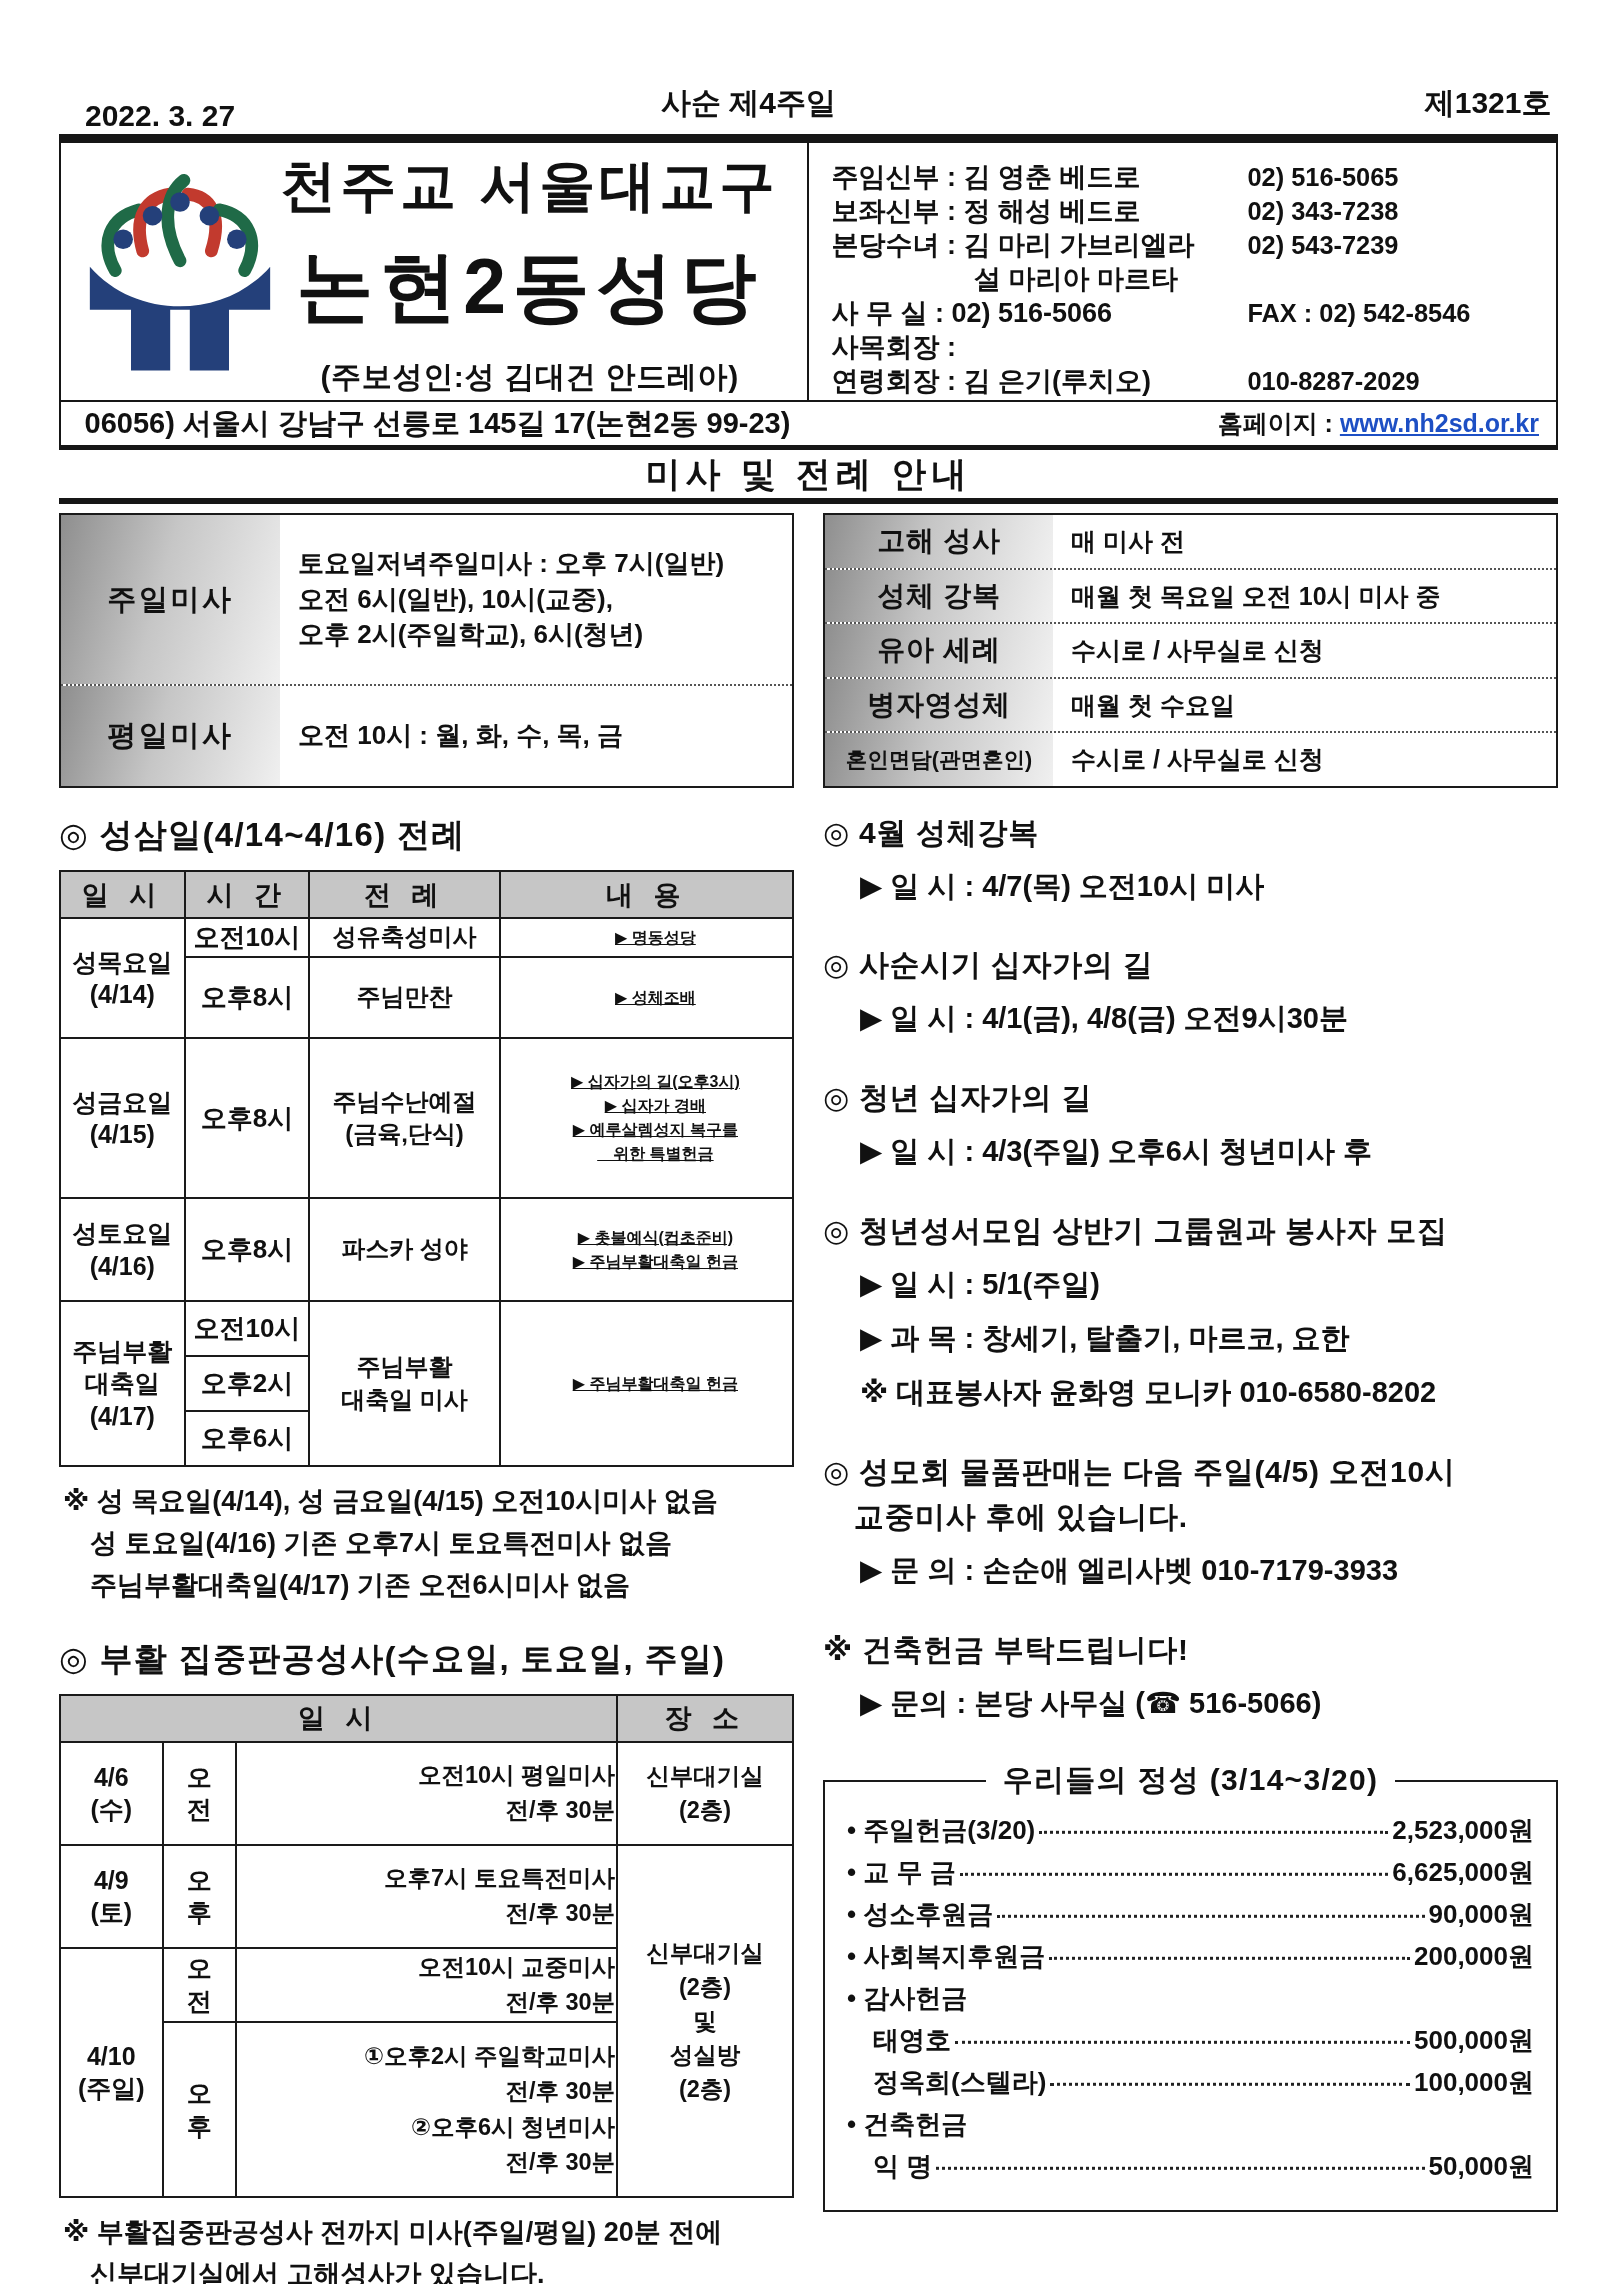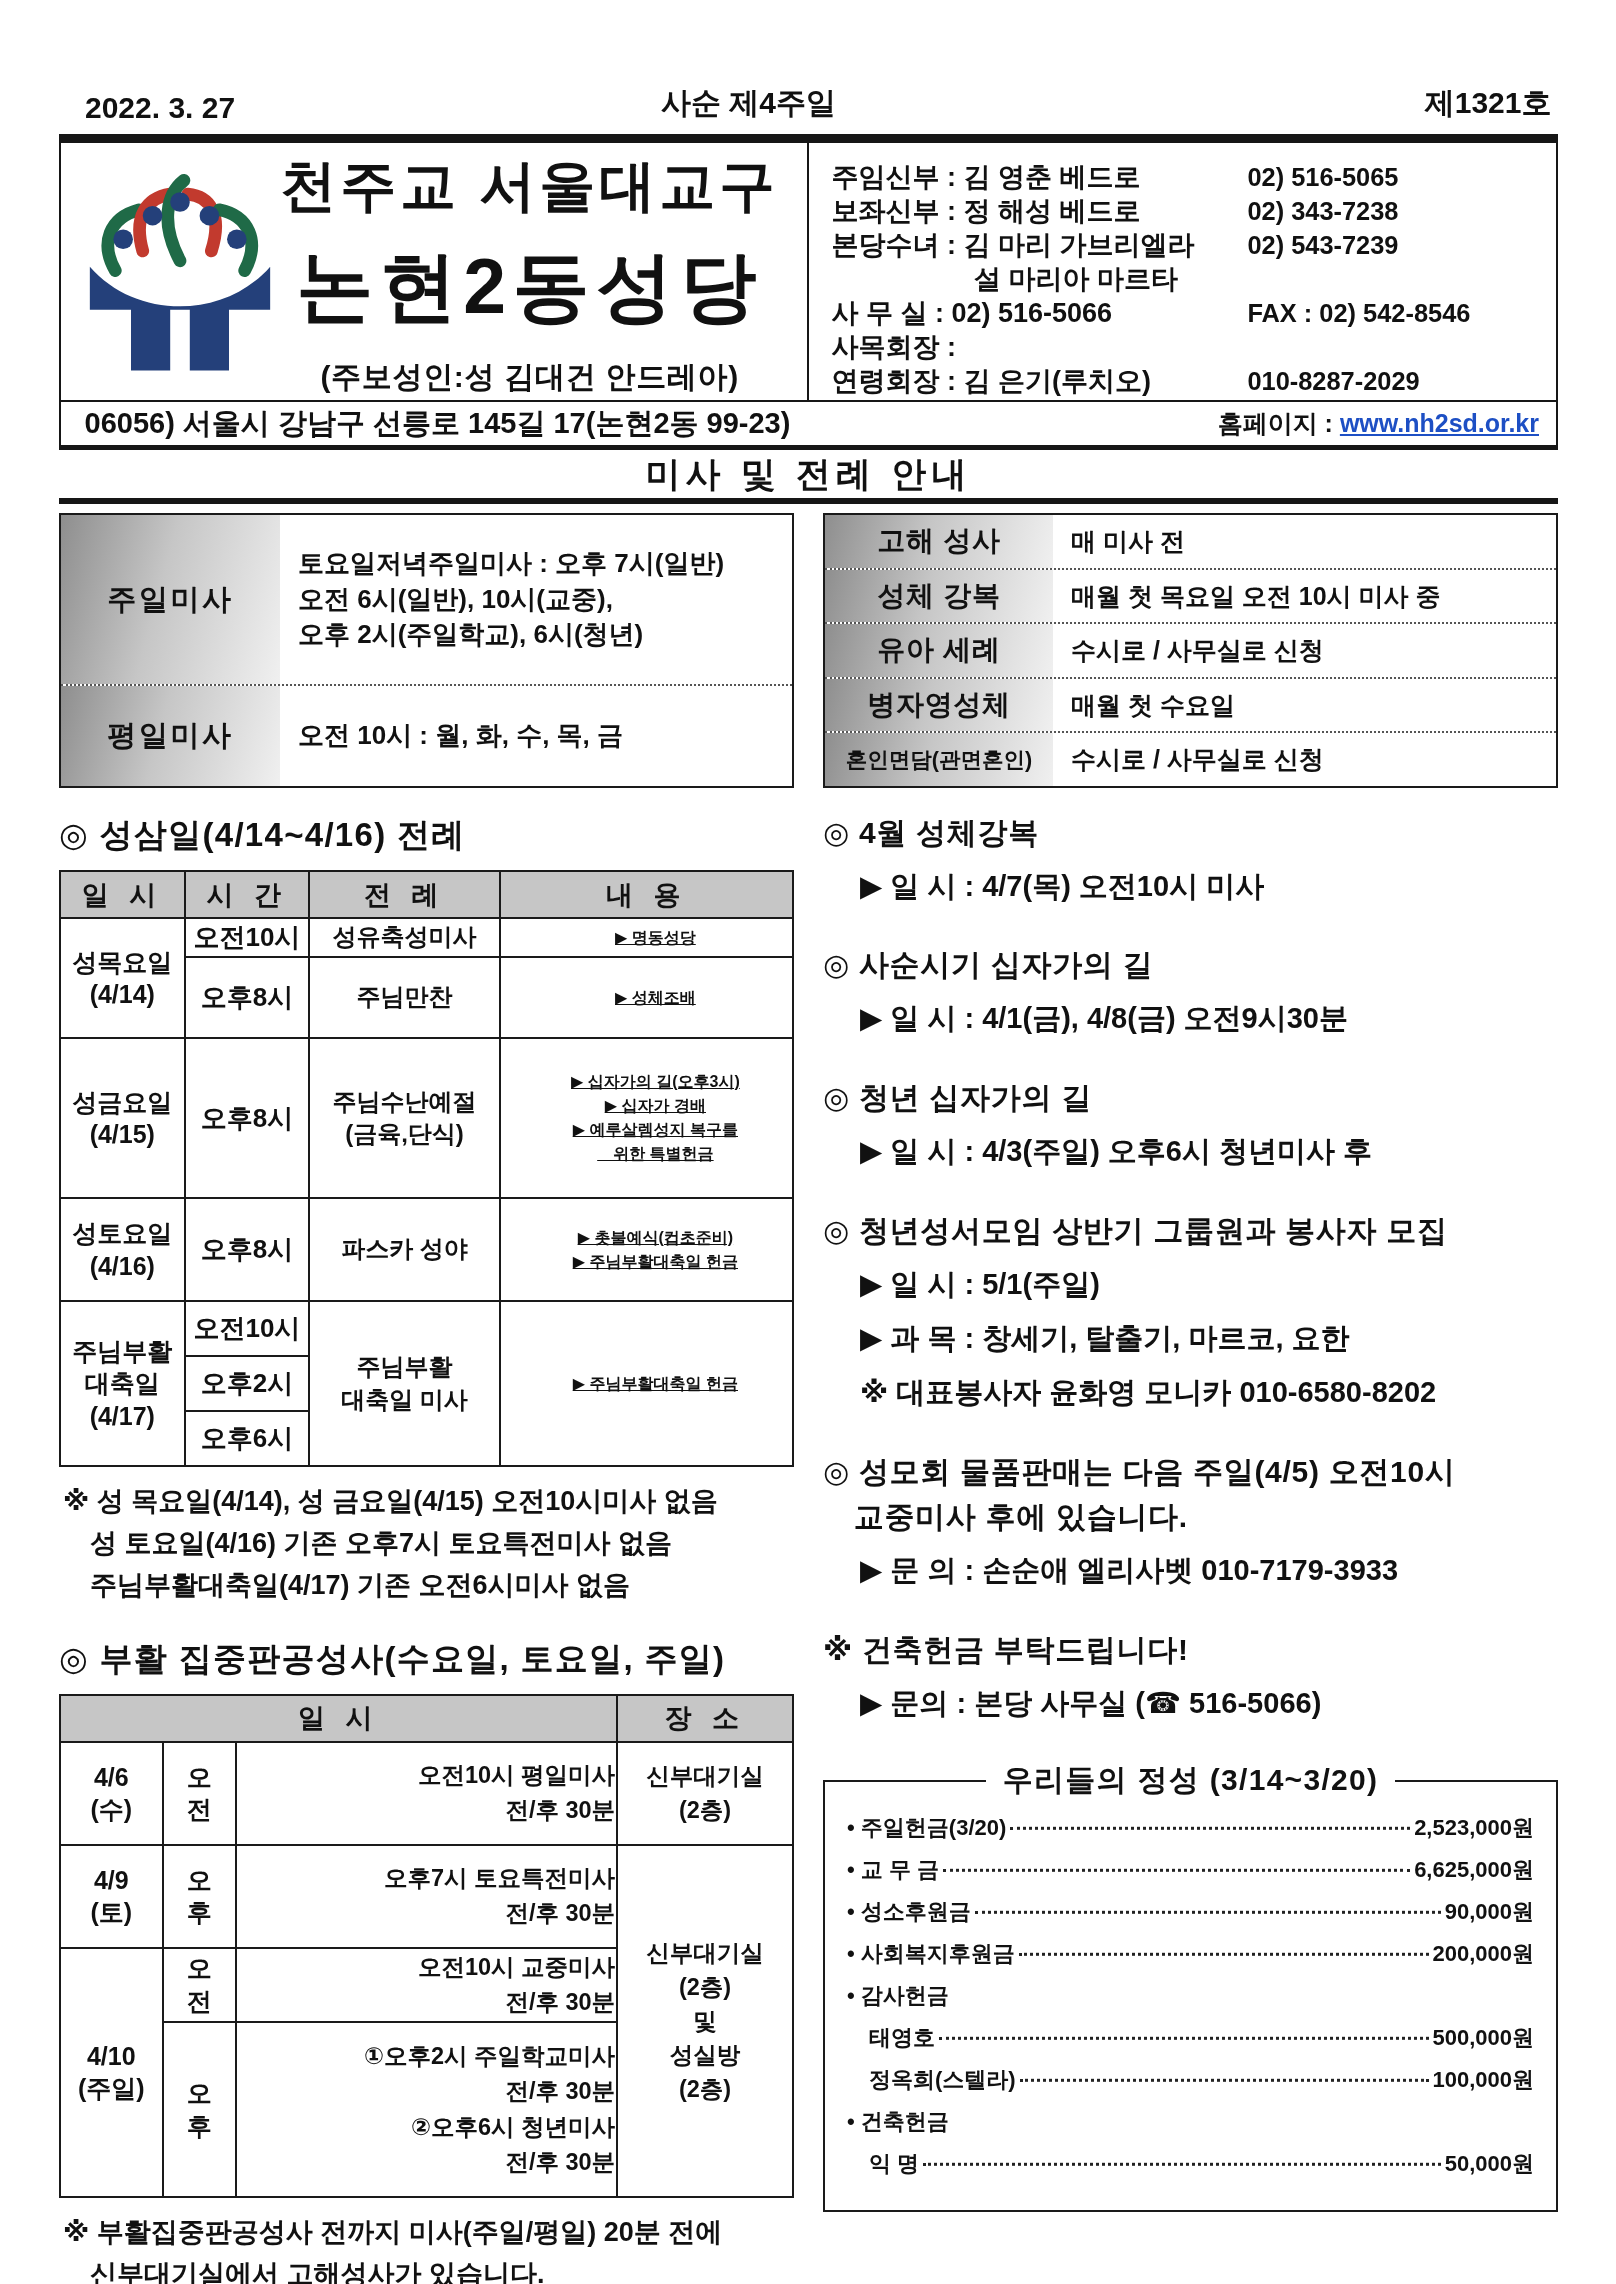--- a/index.html
+++ b/index.html
@@ -6,21 +6,21 @@
   body{
     width:1617px;height:2284px;overflow:hidden;color:#111;
     font-family:"Liberation Sans","DejaVu Sans",sans-serif;font-weight:700;
     -webkit-font-smoothing:antialiased;
   }
   .page{position:relative;width:1499px;margin:0 auto;padding-top:83px;}
   [data-bind-lines]{white-space:pre-line;}
 
   
   .masthead{position:relative;height:42px;font-size:30px;}
-  .masthead .date{position:absolute;left:26px;top:8px;}
+  .masthead .date{position:absolute;left:26px;top:16px;}
   .masthead .season{position:absolute;left:46%;top:0;transform:translateX(-50%);}
   .masthead .issue{position:absolute;right:6.5px;top:0;}
 
   
   .hdrbox{
     margin-top:9px;border-top:9px solid #161616;border-bottom:2.6px solid #161616;
     border-left:2px solid #161616;border-right:2px solid #161616;
     display:flex;height:257px;
   }
   .hdr-left{flex:1;display:flex;align-items:center;padding:11.7px 6.5px 7.8px 21px;justify-content:space-between;}
@@ -87,21 +87,21 @@
   .ch1{height:99px;}.ch2{height:99px;}.ch3{height:86px;}.ch4{height:171px;}
 
   
   .ann{margin-bottom:34px;}
   .ann .atitle{font-size:30px;line-height:1.5;letter-spacing:0.7px;}
   .ann .aitem{font-size:29px;line-height:1.55;padding-left:37px;margin-top:9px;}
 
   
   fieldset.offer{border:2.6px solid #1a1a1a;margin:17px 0 0 0;padding:11.7px 22px 19.6px 22px;}
   fieldset.offer legend{font-size:30px;padding:0 17px;text-align:center;letter-spacing:1.3px;}
-  .orow{display:flex;align-items:baseline;font-size:22px;height:42px;}
+  .orow{display:flex;align-items:baseline;font-size:26px;height:42px;}
   .orow .olbl{white-space:pre;}
   .orow .lead{flex:1;border-bottom:3.9px dotted #222;margin:0 3.9px;transform:translateY(-5.2px);}
   .orow .amt{white-space:pre;}
 </style>
 </head>
 <body>
 
 <div class="page">
 
   <div class="masthead">

